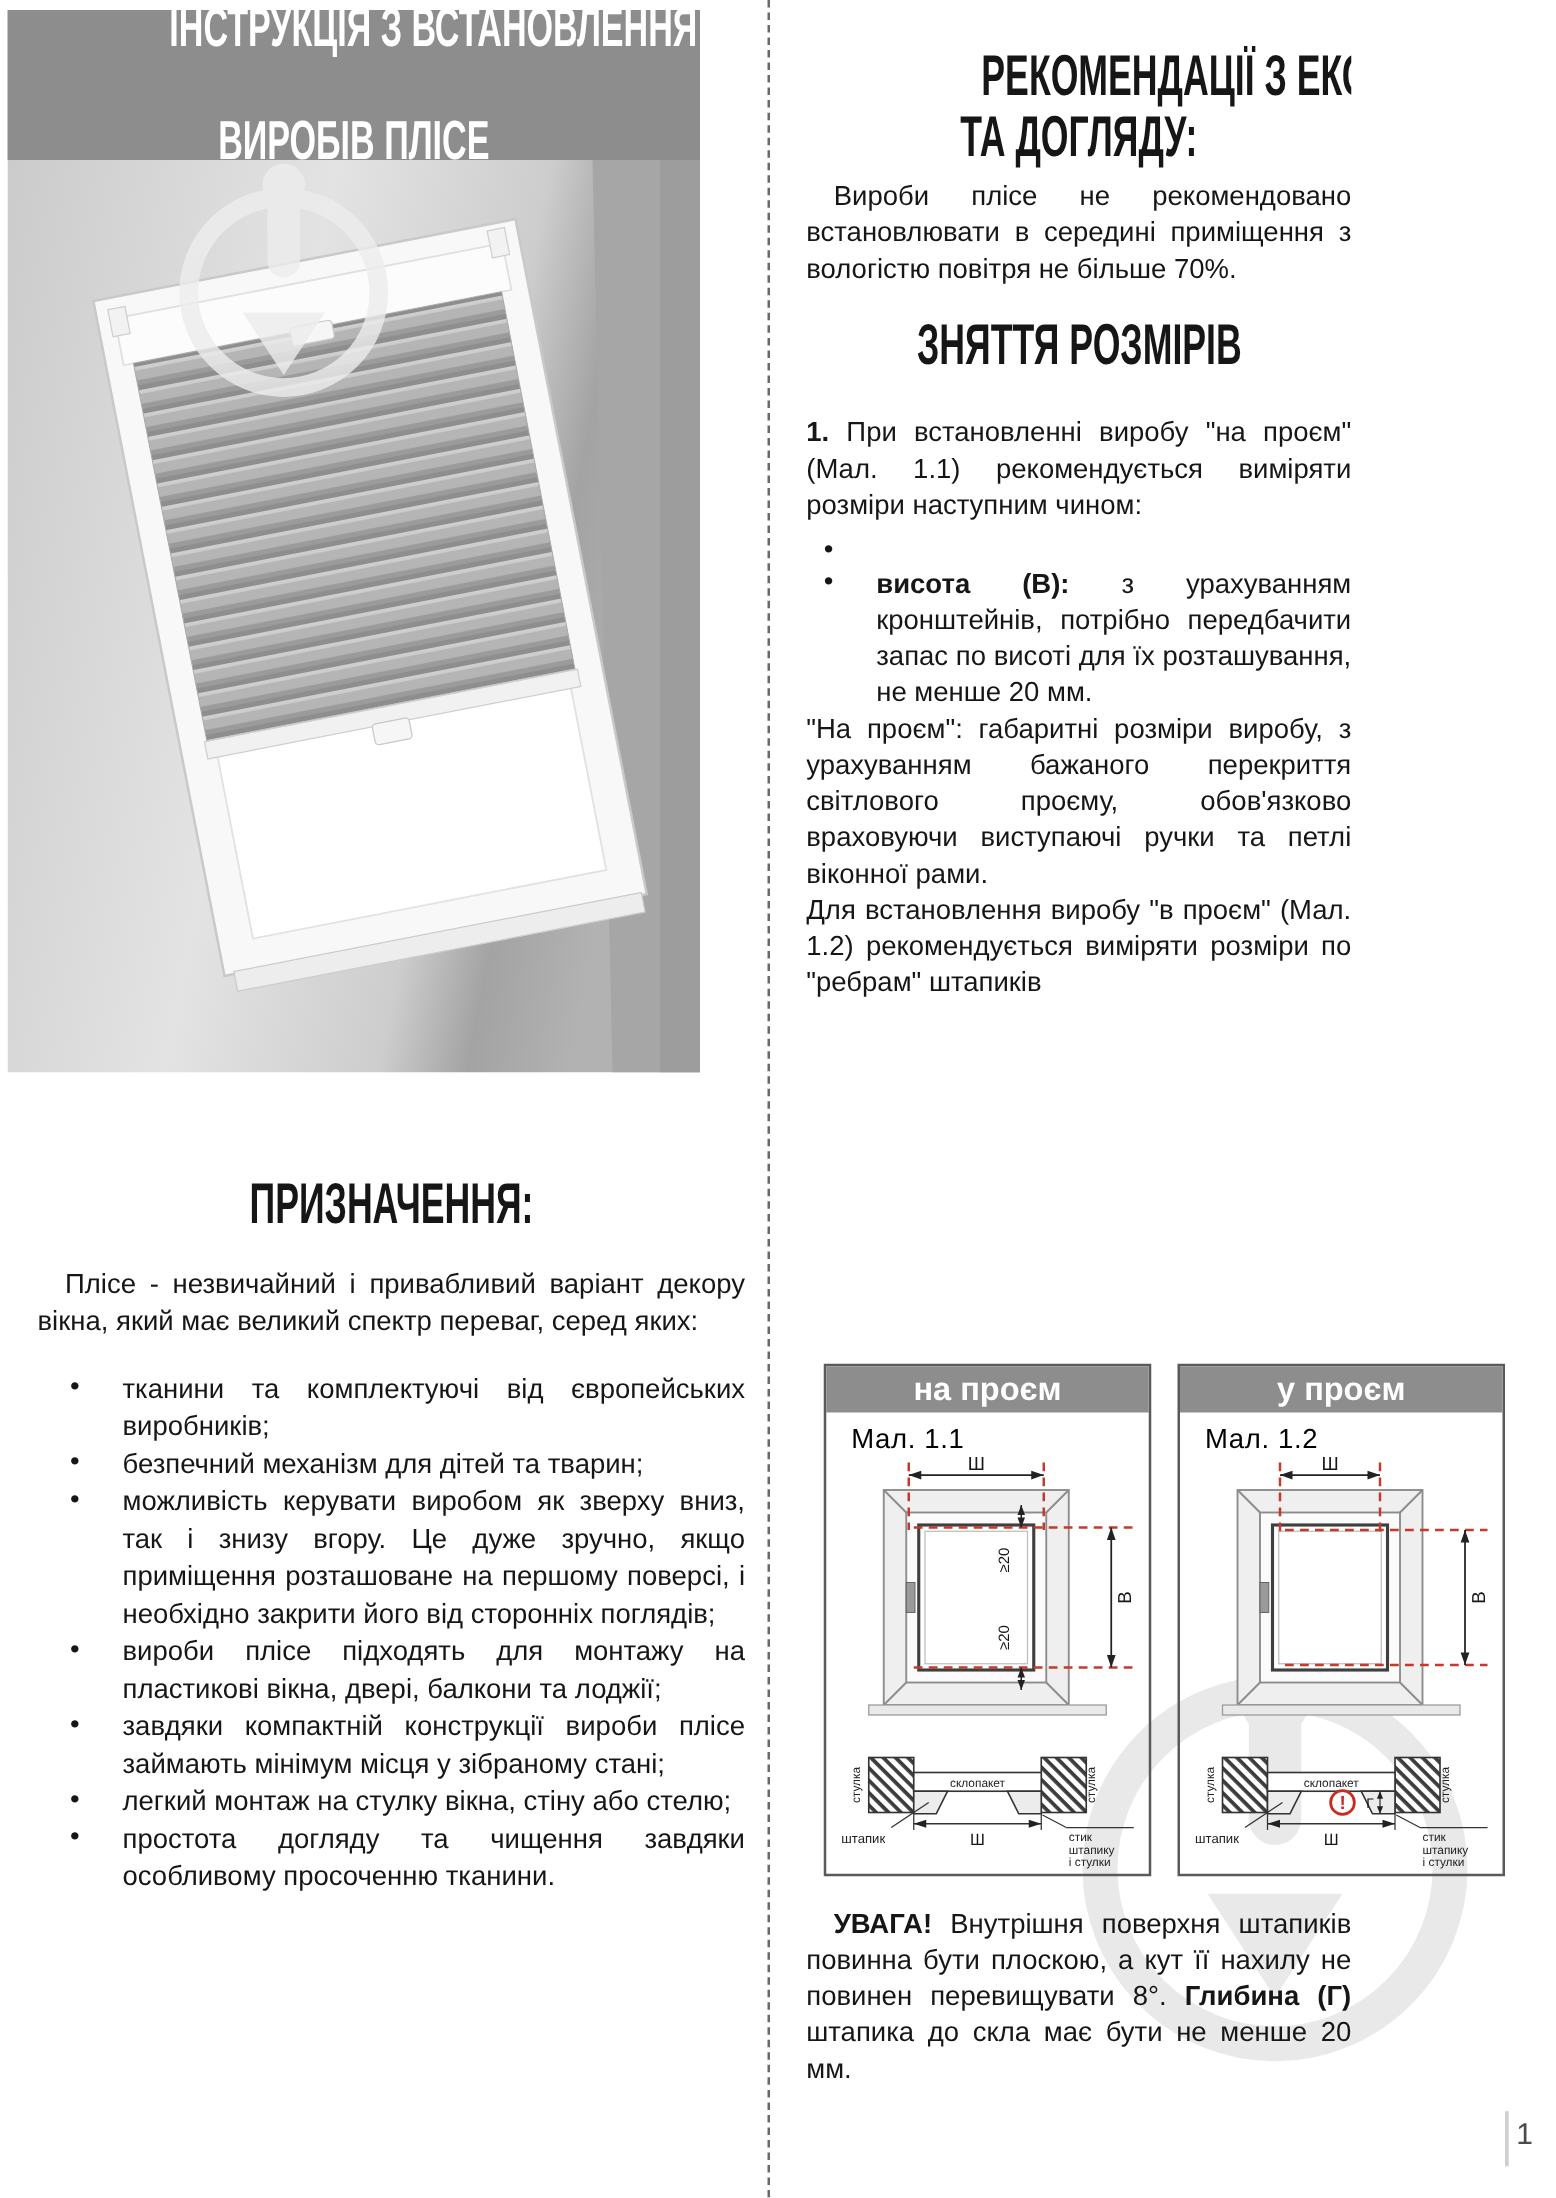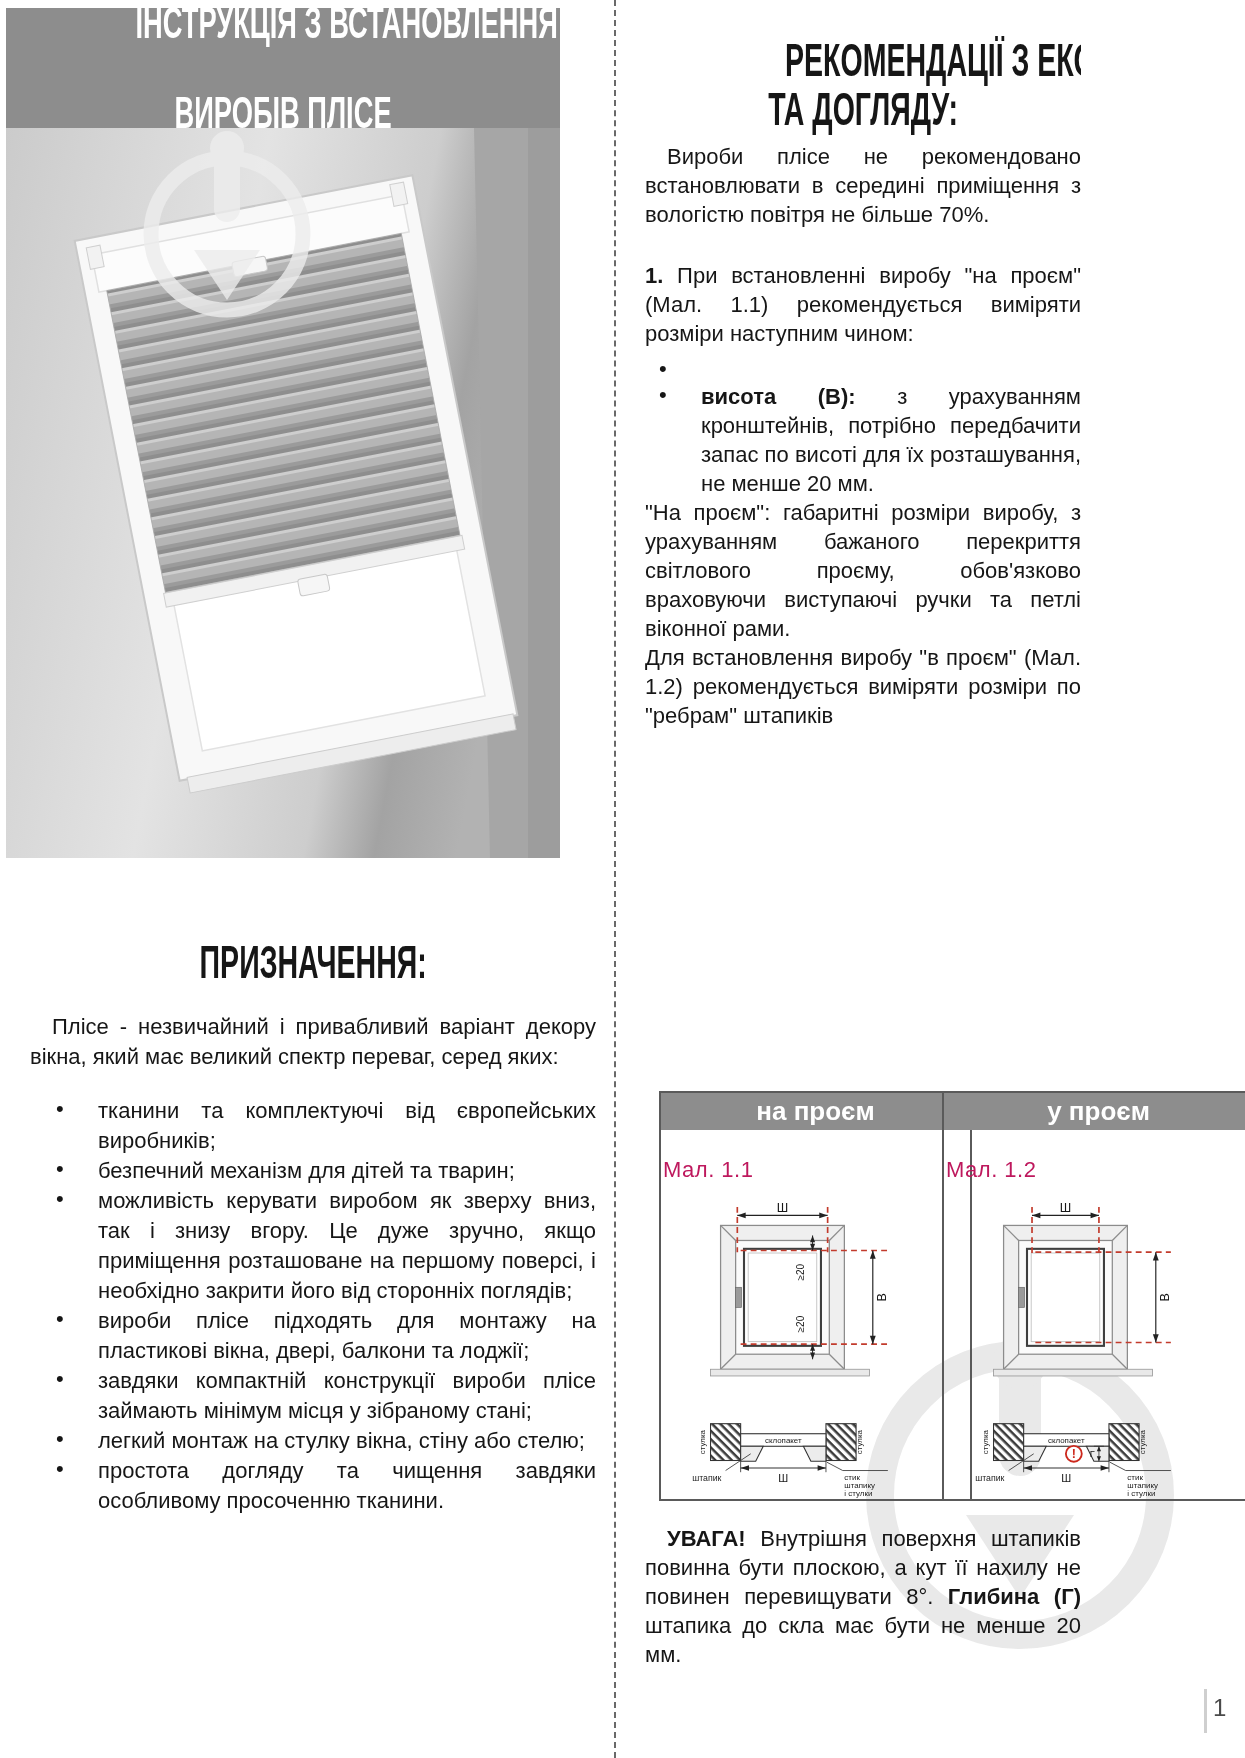--- a/index.html
+++ b/index.html
@@ -50,30 +50,30 @@
 
   .brow { display:flex; }
   .brow .dot { flex:0 0 56px; }
   .brow .dot::before { content:"•"; font-size:22px; padding-left:14px; }
   .brow.lft .dot { flex:0 0 68px; }
   .brow.lft .dot::before { padding-left:26px; }
   .brow .btxt { flex:1; }
 
   
   .figbox {
-    top:1091px; width:313px; height:410px; border:2px solid #5a5a5a;
-    display:flex; flex-direction:column; z-index:2; background:transparent;gap:19px;
+    top:1091px; width:262px; height:410px; border:2px solid #5a5a5a;
+    display:flex; flex-direction:column; z-index:2; background:transparent;
   }
   .figbox.f1 { left:659px; }
   .figbox.f2 { left:942px; }
   .fighead {
     height:37px; background:#8d8d8d; color:#fff; font-weight:700; font-size:26px;
     display:flex; align-items:center; justify-content:center; flex:0 0 37px;
   }
-  .figcap { font-size:22px; color:#be185d; letter-spacing:.5px; padding:8px 0 0 2px; }
+  .figcap { font-size:22px; color:#000000; letter-spacing:.5px; padding:8px 0 0 20px; }
   .figsvg { display:block; width:258px; height:232px; }
   .crosssvg { display:block; width:258px; height:98px; margin-top:2px; }
 
   
   .wm2 { left:850px; top:1330px; z-index:1; pointer-events:none; }
 
   .attention { left:645px; top:1524px; width:436px; z-index:3; }
 
   .pagebar { left:1204px; top:1689px; width:3px; height:44px; background:#cfcfcf; }
   .pagenum { left:1213px; top:1694px; font-size:24px; color:#4a4a4a; }
@@ -164,20 +164,21 @@
   </div>
 </div>
 
 <div class="abs col-right">
   <div class="h-cond title-r">
     <div><span class="cond">РЕКОМЕНДАЦІЇ З ЕКСПЛУАТАЦІЇ</span></div>
     <div><span class="cond">ТА ДОГЛЯДУ:</span></div>
   </div>
   <p class="p indent mt8">Вироби плісе не рекомендовано встановлювати в середині приміщення з вологістю повітря не більше 70%.</p>
 
+  <div class="h-cond title-m"><span class="cond">ЗНЯТТЯ РОЗМІРІВ</span></div>
 
   <p class="p mt32"><b>1.</b><span> При встановленні виробу "на проєм" (Мал. 1.1) рекомендується виміряти розміри наступним чином:</span></p>
   <div class="mt8">
     <div class="brow">
       <span class="dot"></span>
     </div>
     <div class="brow">
       <span class="dot"></span>
       <div class="btxt p"><b>висота (В):</b><span> з урахуванням кронштейнів, потрібно передбачити запас по висоті для їх розташування, не менше 20 мм.</span></div>
     </div>

